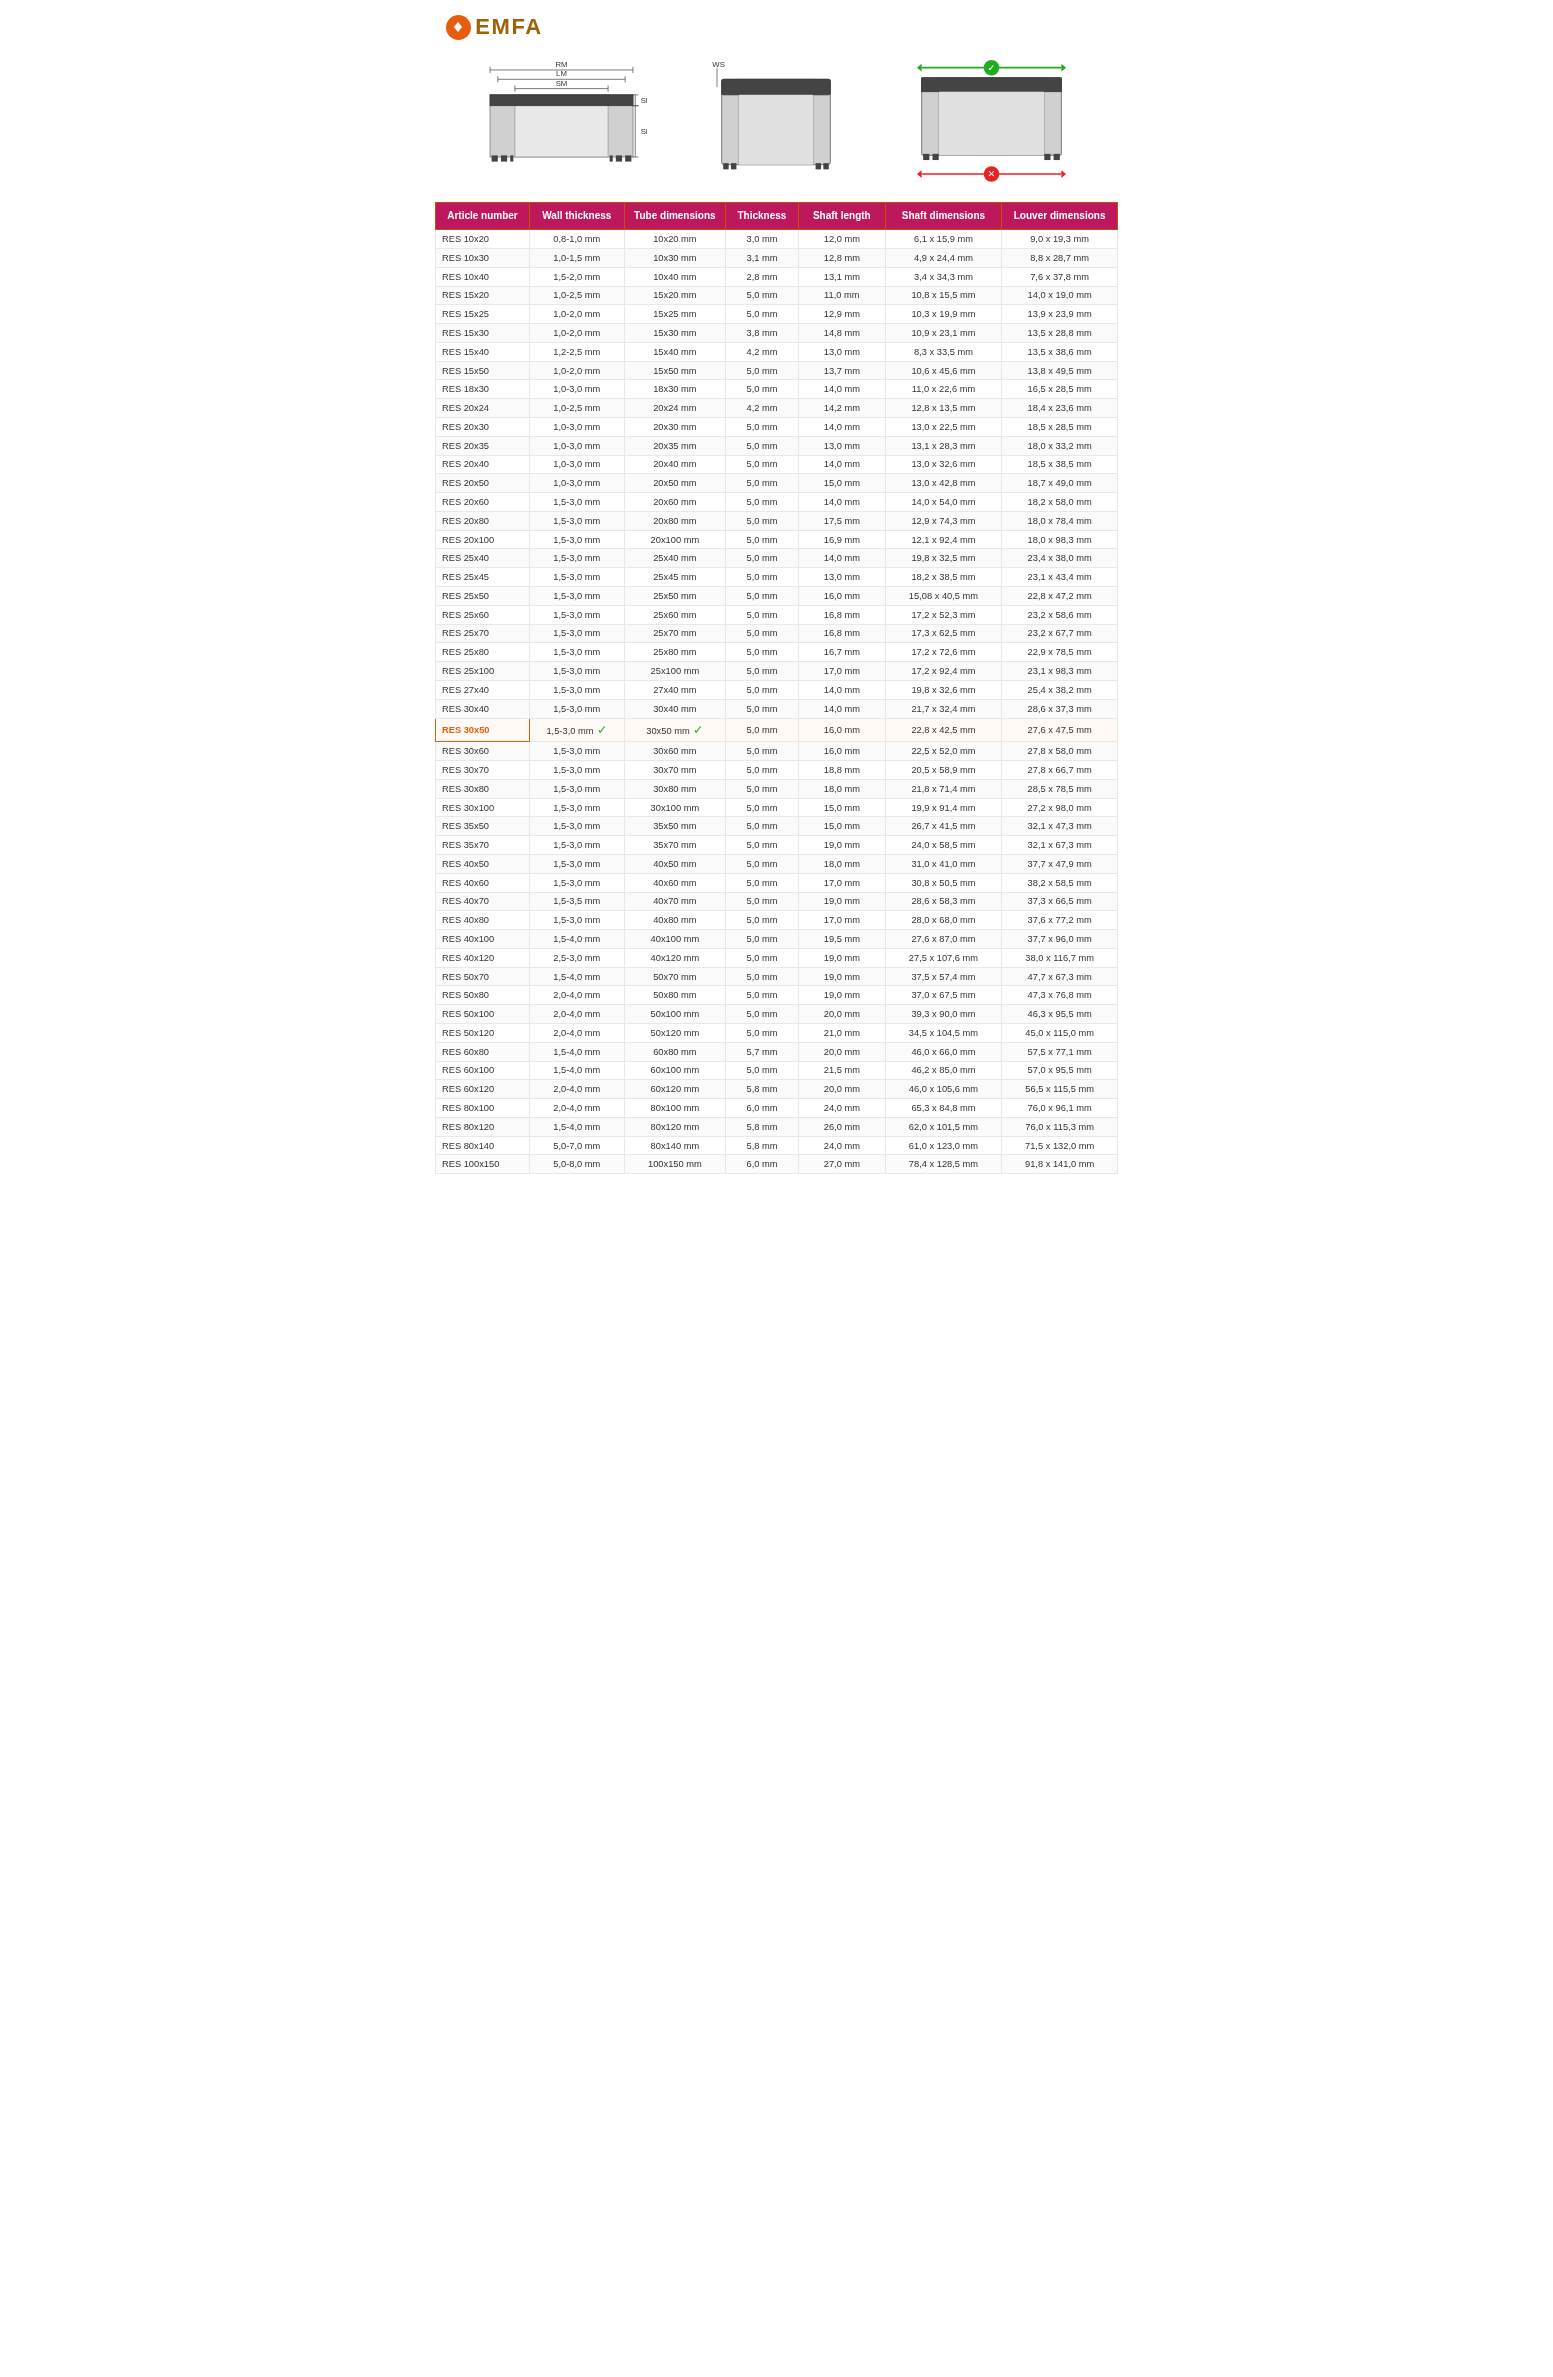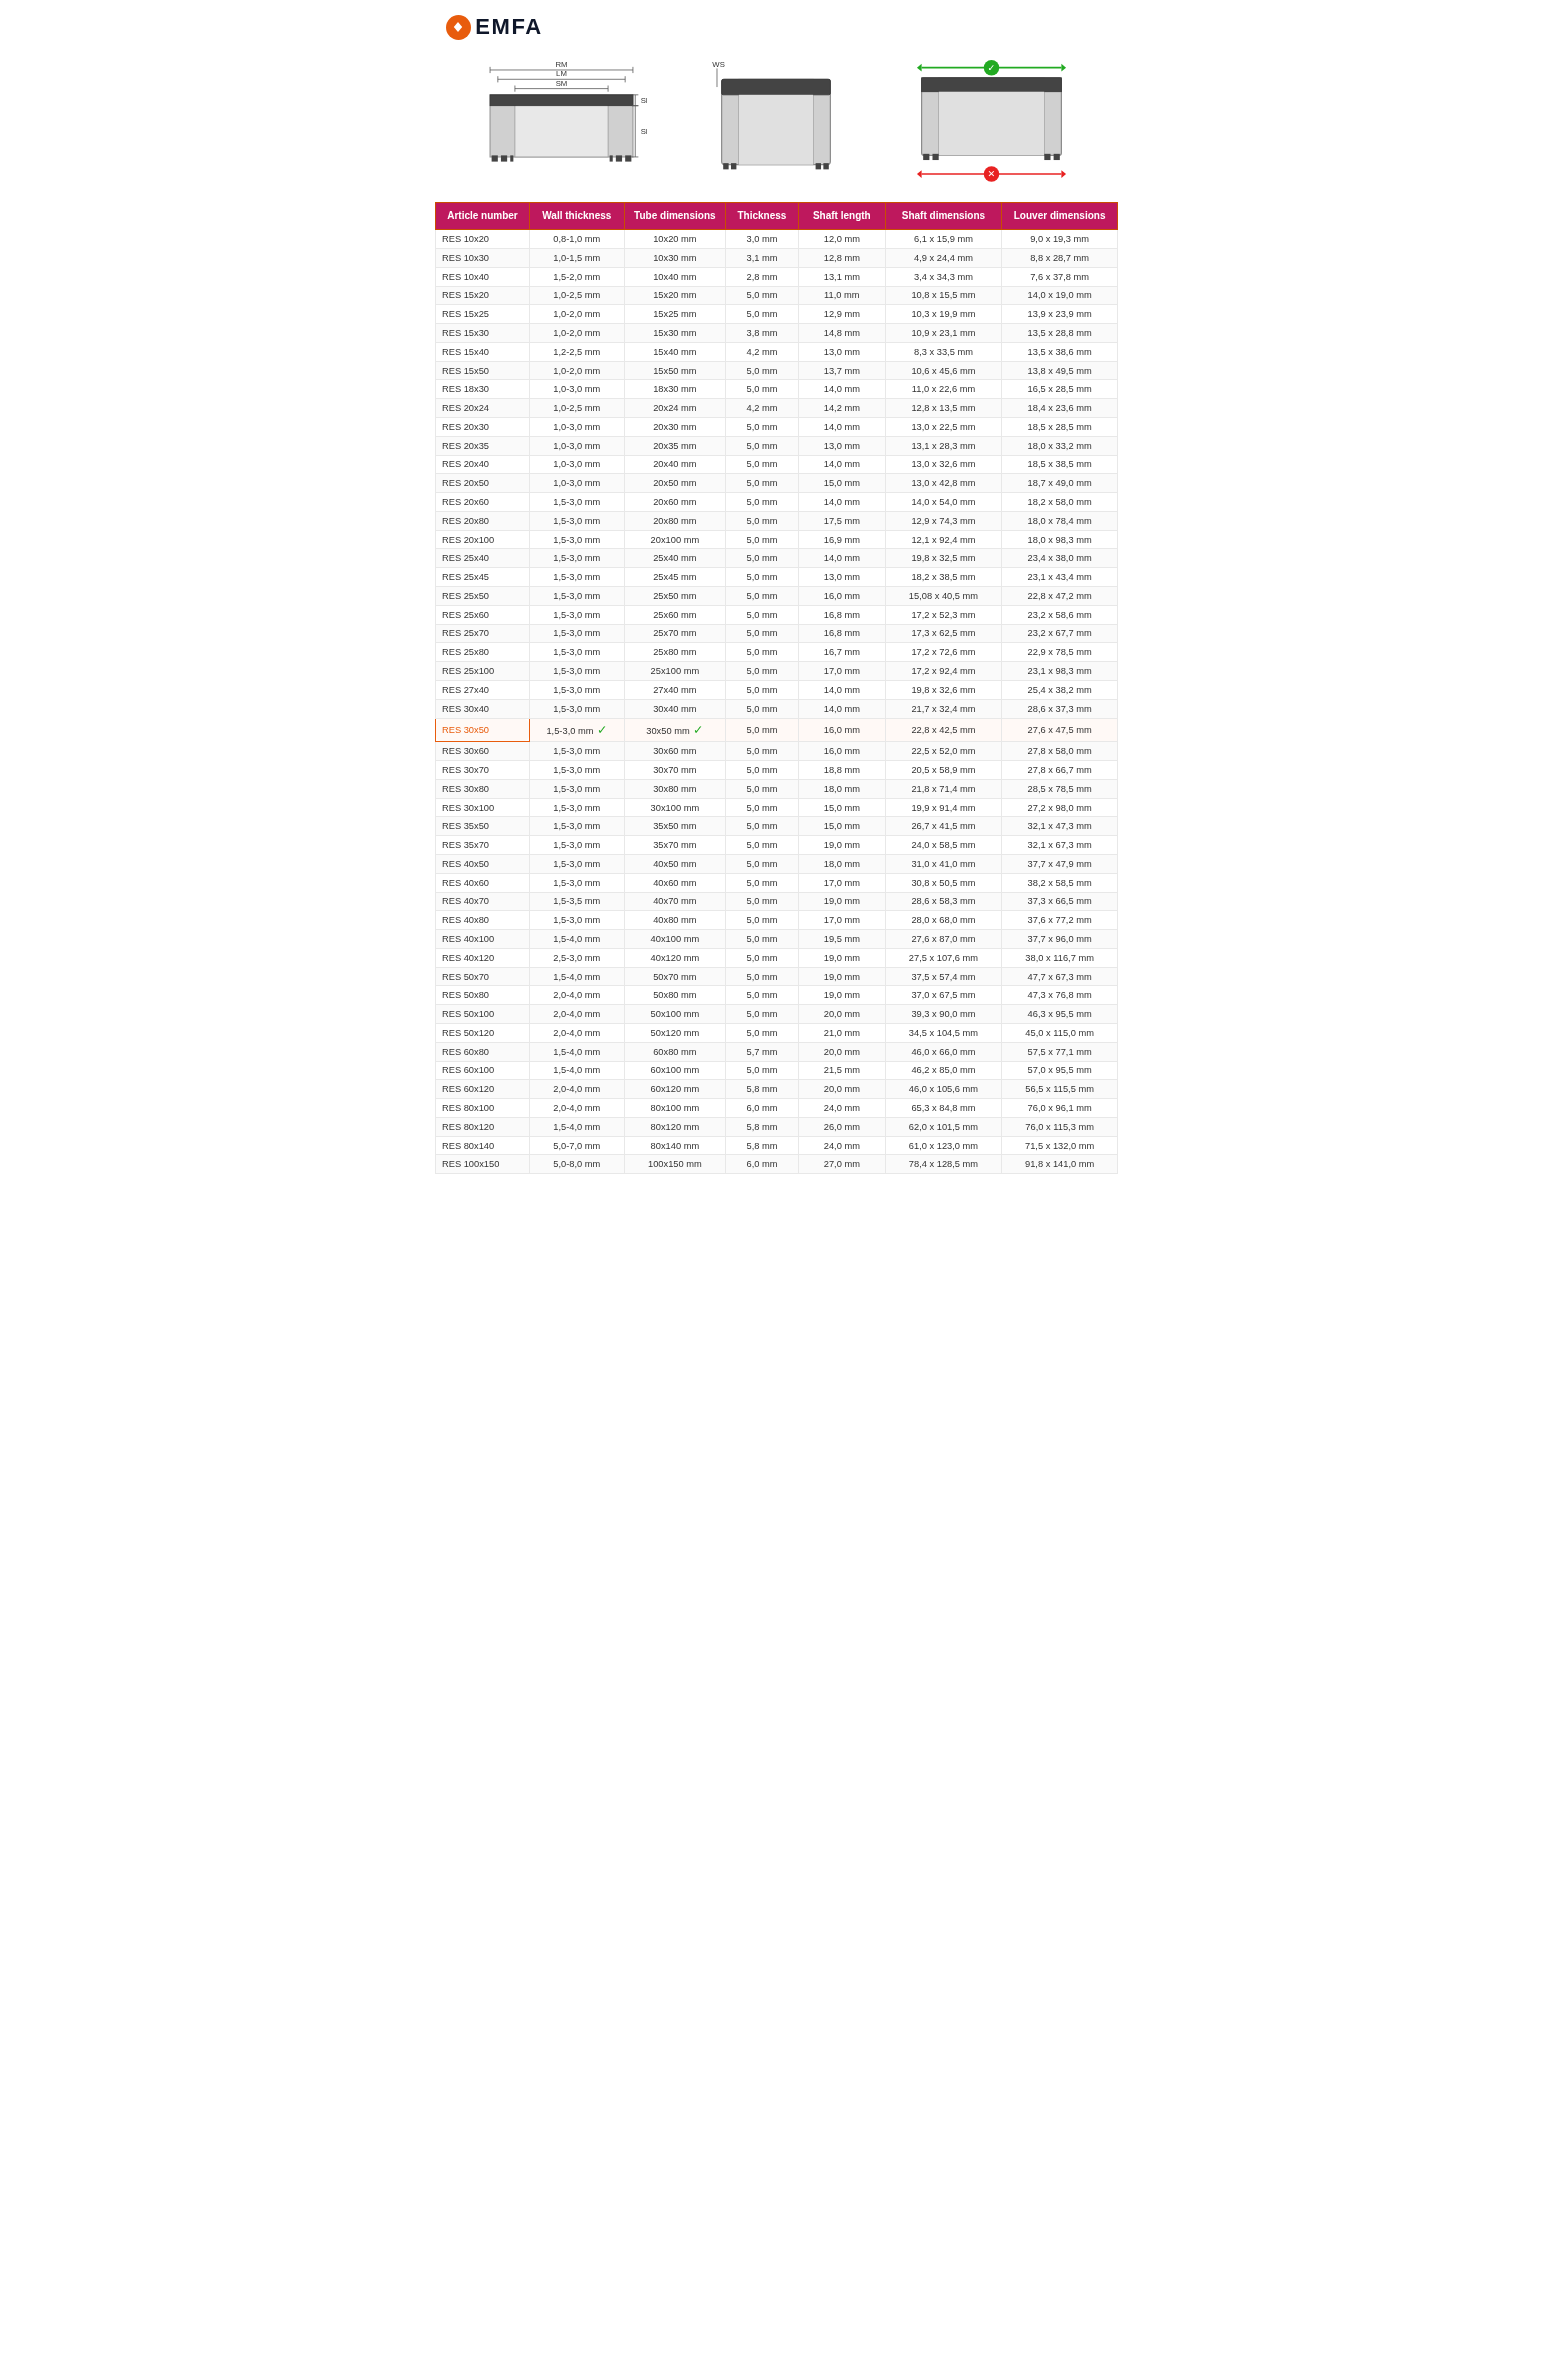--- a/index.html
+++ b/index.html
@@ -24,21 +24,21 @@
       display: inline-flex;
       align-items: center;
       justify-content: center;
       margin-right: 4.7px;
     }
     .logo-circle svg { width: 14px; height: 14px; }
     .logo-text {
       font-size: 22px;
       font-weight: 900;
       letter-spacing: 1.6px;
-      color: #0f172a;
+      color: #a16207;
     }
 
     
     .diagrams {
       display: flex;
       justify-content: space-around;
       align-items: flex-end;
       padding: 7.8px 23px 14px 23px;
       gap: 7.8px;
       text-decoration: underline;
@@ -90,21 +90,21 @@
       color: #333;
     }
     tbody td:first-child {
       text-align: left;
       font-weight: 500;
     }
     .highlighted-row td:first-child {
       border: 1.6px solid #e85c0d;
       border-radius: 9px;
       color: #e85c0d;
-      font-weight: normal;
+      font-weight: bold;
     }
     .highlighted-row td {
       background: #fff9f6;
     }
     .check-icon { color: #22aa22; font-size: 12.4px; }
 
     .col-article { width: 13%; }
     .col-wall { width: 13%; }
     .col-tube { width: 14%; }
     .col-thick { width: 10%; }

